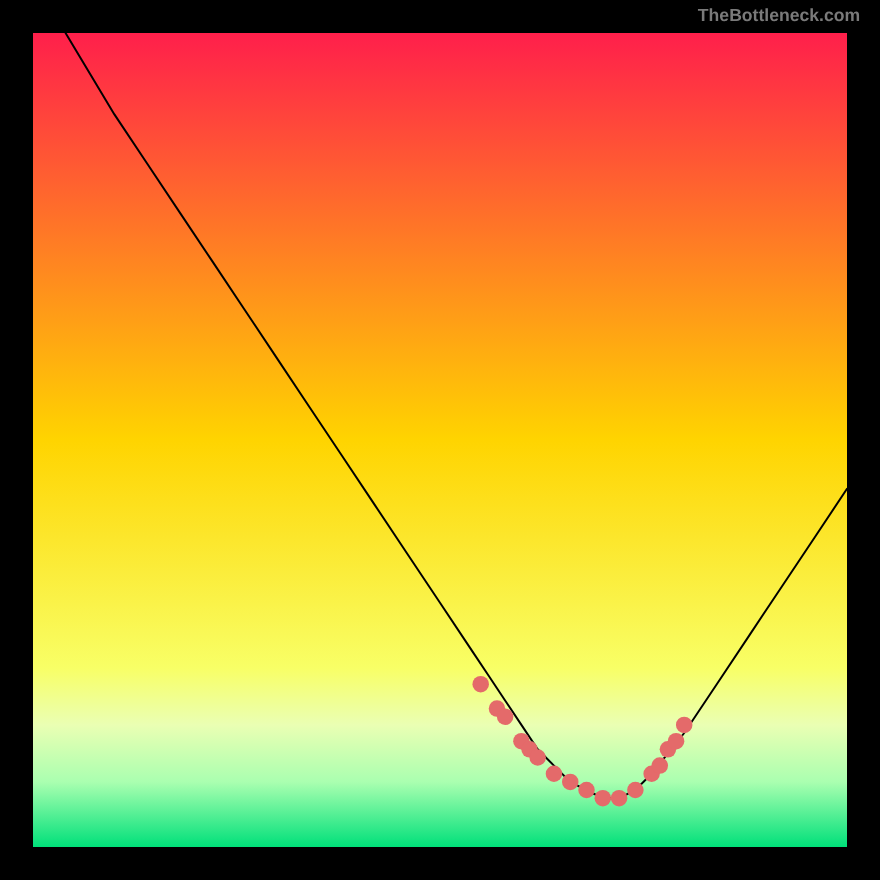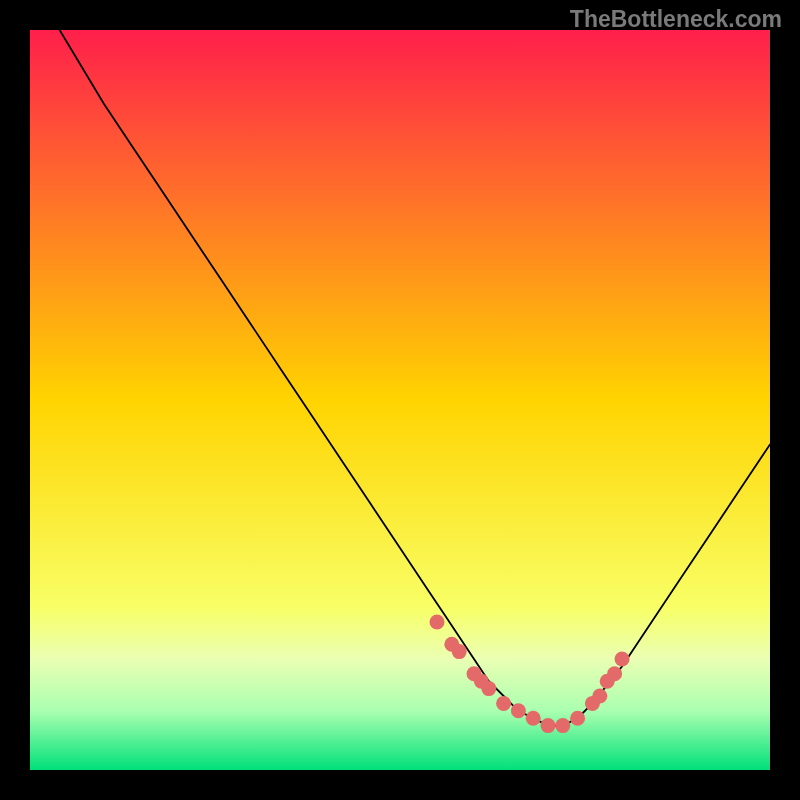--- a/index.html
+++ b/index.html
@@ -9,21 +9,21 @@
     width: 800px;
     height: 800px;
     position: relative;
     font-family: Arial, sans-serif;
   }
   .watermark {
     position: absolute;
     top: 6px;
     right: 18px;
     color: #7a7a7a;
-    font-size: 23px;
+    font-size: 16px;
     font-weight: bold;
     z-index: 10;
   }
   .plot-area {
     position: absolute;
     left: 30px;
     top: 30px;
     width: 740px;
     height: 740px;
   }

